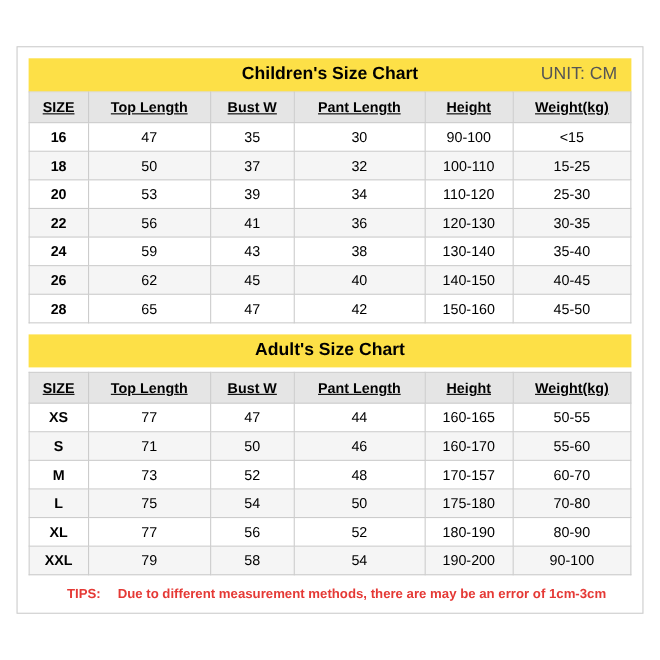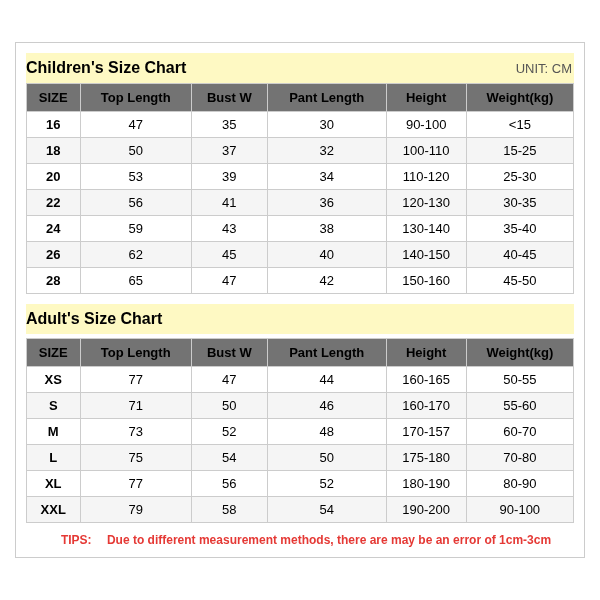--- a/index.html
+++ b/index.html
@@ -14,43 +14,45 @@
       justify-content: center;
     }
     .container {
       width: 570px;
       border: 1px solid #cccccc;
       padding: 10px;
     }
     .section-title-row {
       display: flex;
       align-items: center;
-      background: #fef9c3;
+      justify-content: center;
+      background: #fde047;
       position: relative;
       padding: 6px 0;
     }
     .section-title {
       font-size: 16px;
       font-weight: bold;
       color: #000000;
       text-align: center;
     }
     .unit-label {
       position: absolute;
-      right: 2px;
-      font-size: 13px;
+      right: 13px;
+      font-size: 16px;
       color: #555555;
     }
     table {
       width: 100%;
       border-collapse: collapse;
       margin-bottom: 10px;
     }
     thead tr {
-      background: #737373;
+      background: #e5e5e5;
+      text-decoration: underline;
     }
     thead th {
       padding: 6px 4px;
       text-align: center;
       font-weight: bold;
       color: #000000;
       border: 1px solid #cccccc;
       font-size: 13px;
     }
     tbody tr:nth-child(odd) {

